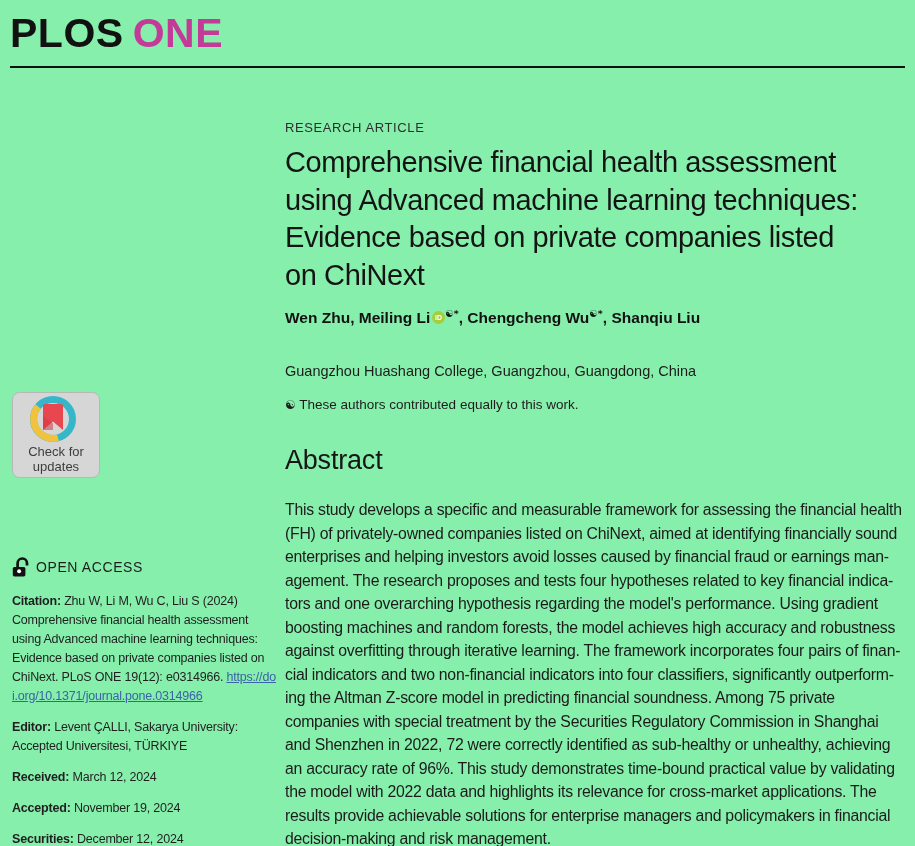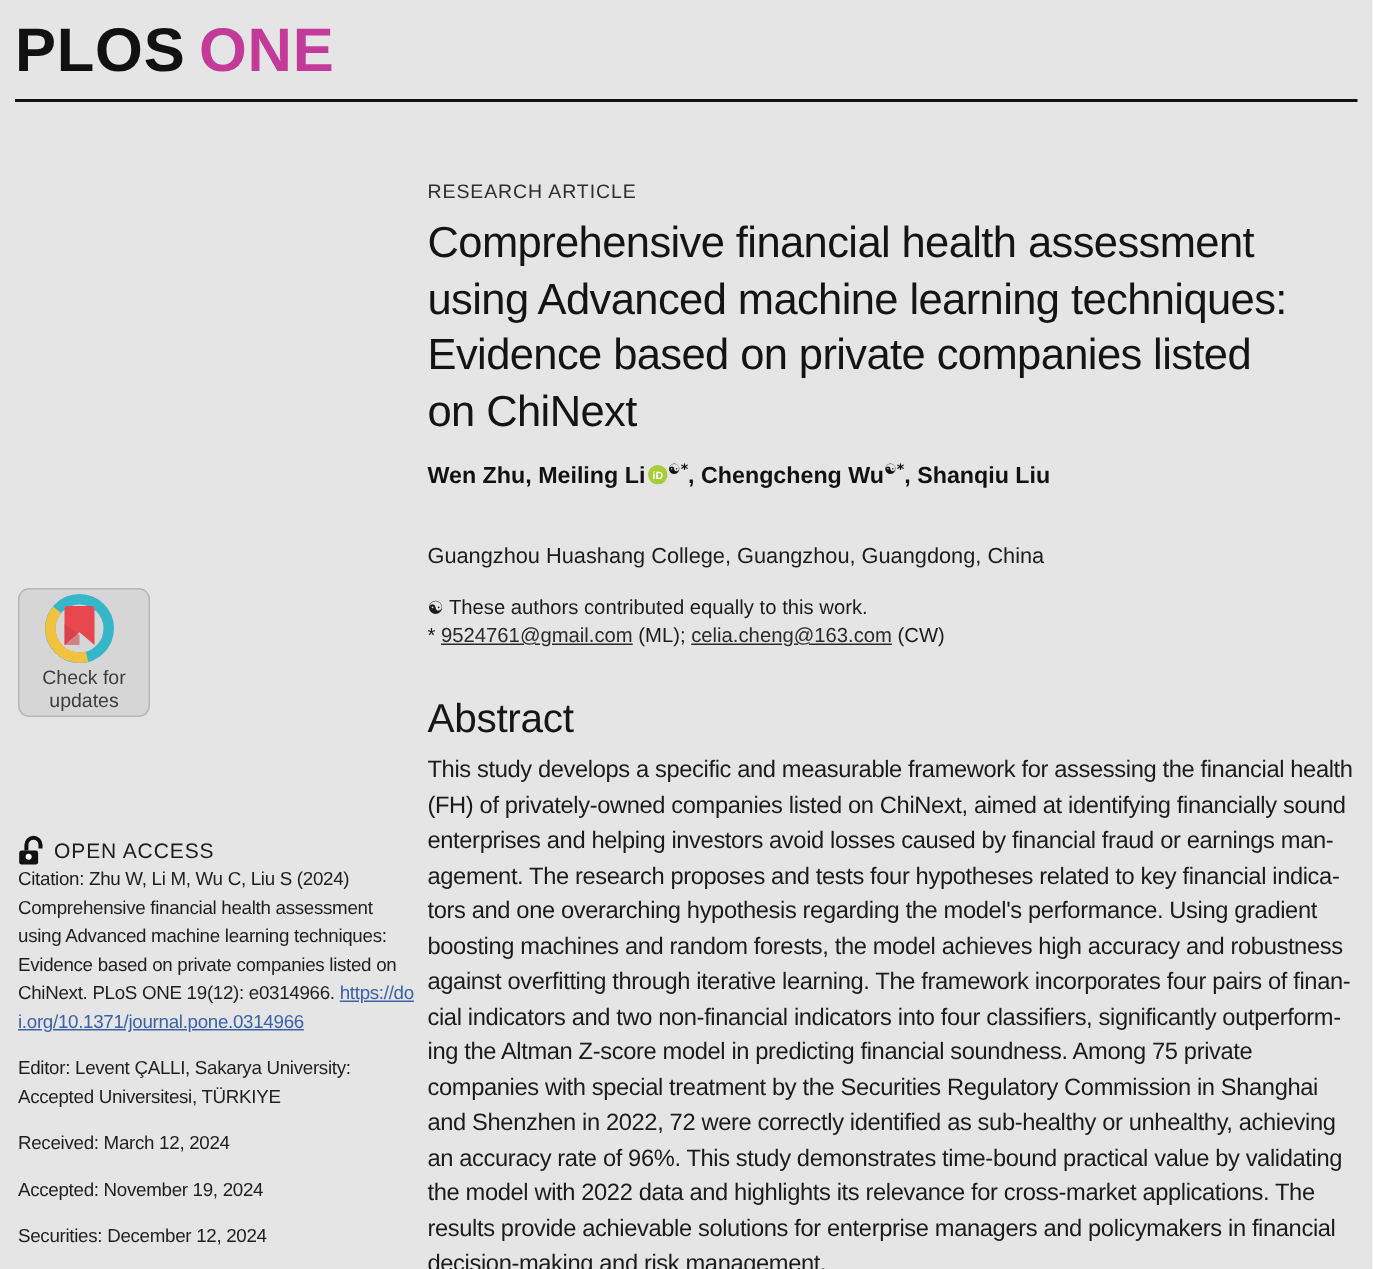--- a/index.html
+++ b/index.html
@@ -1,21 +1,21 @@
 <!DOCTYPE html>
 <html><head>
 <meta charset="utf-8">
 <style>
   * { margin: 0; padding: 0; box-sizing: border-box; }
   html, body { background: #ffffff; }
   .page {
     position: relative;
     width: 915px;
     height: 846px;
-    background: #e5e5e5;
+    background: #86efac;
     font-family: "Liberation Sans", "DejaVu Sans", sans-serif;
     color: #1a1a1a;
     overflow: hidden;
   }
 
   
   .brand {
     position: absolute;
     left: 10px;
     top: 10px;
@@ -59,34 +59,35 @@
   .sidebar {
     position: absolute;
     left: 12px;
     top: 556px;
     width: 266px;
   }
   .oa-row {
     display: flex;
     align-items: center;
     gap: 7px;
+    margin-bottom: 15px;
   }
   .oa-label {
     font-size: 14px;
     letter-spacing: 0.6px;
     color: #1d1d1d;
   }
   .meta {
     font-size: 12.5px;
     line-height: 19px;
     letter-spacing: -0.2px;
     color: #1f1f1f;
     margin-bottom: 12px;
   }
-  .meta strong { font-weight: 400; }
+  .meta strong { font-weight: 700; }
   .meta a {
     color: #3a63a8;
     text-decoration: underline;
     cursor: pointer;
     word-break: break-all;
   }
 
   
   .main {
     position: absolute;
@@ -140,21 +141,21 @@
     color: #2a2a2a;
     text-decoration: underline;
     cursor: pointer;
   }
   .abstract-heading {
     font-size: 27px;
     font-weight: 400;
     letter-spacing: -0.2px;
     color: #161616;
     margin-top: 31px;
-    margin-bottom: 7px;
+    margin-bottom: 22px;
   }
   .abstract-body {
     font-size: 15.8px;
     line-height: 23.5px;
     letter-spacing: -0.25px;
     color: #1b1b1b;
     white-space: pre;
   }
 </style>
 </head>
@@ -226,21 +227,20 @@
 
     <div class="byline"><span>Wen Zhu, </span><span>Meiling Li</span><svg width="13" height="13" viewBox="0 0 13 13">
           <circle cx="6.5" cy="6.5" r="6.5" fill="#a6ce39"></circle>
           <text x="6.5" y="9.2" font-size="7" font-weight="bold" fill="#ffffff" text-anchor="middle" font-family="Liberation Sans, sans-serif">iD</text>
         </svg><sup class="mk">☯*</sup><span>, Chengcheng Wu</span><sup class="mk">☯*</sup><span>, Shanqiu Liu</span></div>
 
     <div class="affiliation">Guangzhou Huashang College, Guangzhou, Guangdong, China</div>
 
     <p class="note"><span class="yy">☯</span> <span>These authors contributed equally to this work.</span></p>
 
-    <p class="note"><span>*</span> <a>9524761@gmail.com</a><span> (ML); </span><a>celia.cheng@163.com</a><span> (CW)</span></p>
 
     <h2 class="abstract-heading">Abstract</h2>
 
     <div class="abstract-body">This study develops a specific and measurable framework for assessing the financial health
 (FH) of privately-owned companies listed on ChiNext, aimed at identifying financially sound
 enterprises and helping investors avoid losses caused by financial fraud or earnings man-
 agement. The research proposes and tests four hypotheses related to key financial indica-
 tors and one overarching hypothesis regarding the model's performance. Using gradient
 boosting machines and random forests, the model achieves high accuracy and robustness
 against overfitting through iterative learning. The framework incorporates four pairs of finan-

